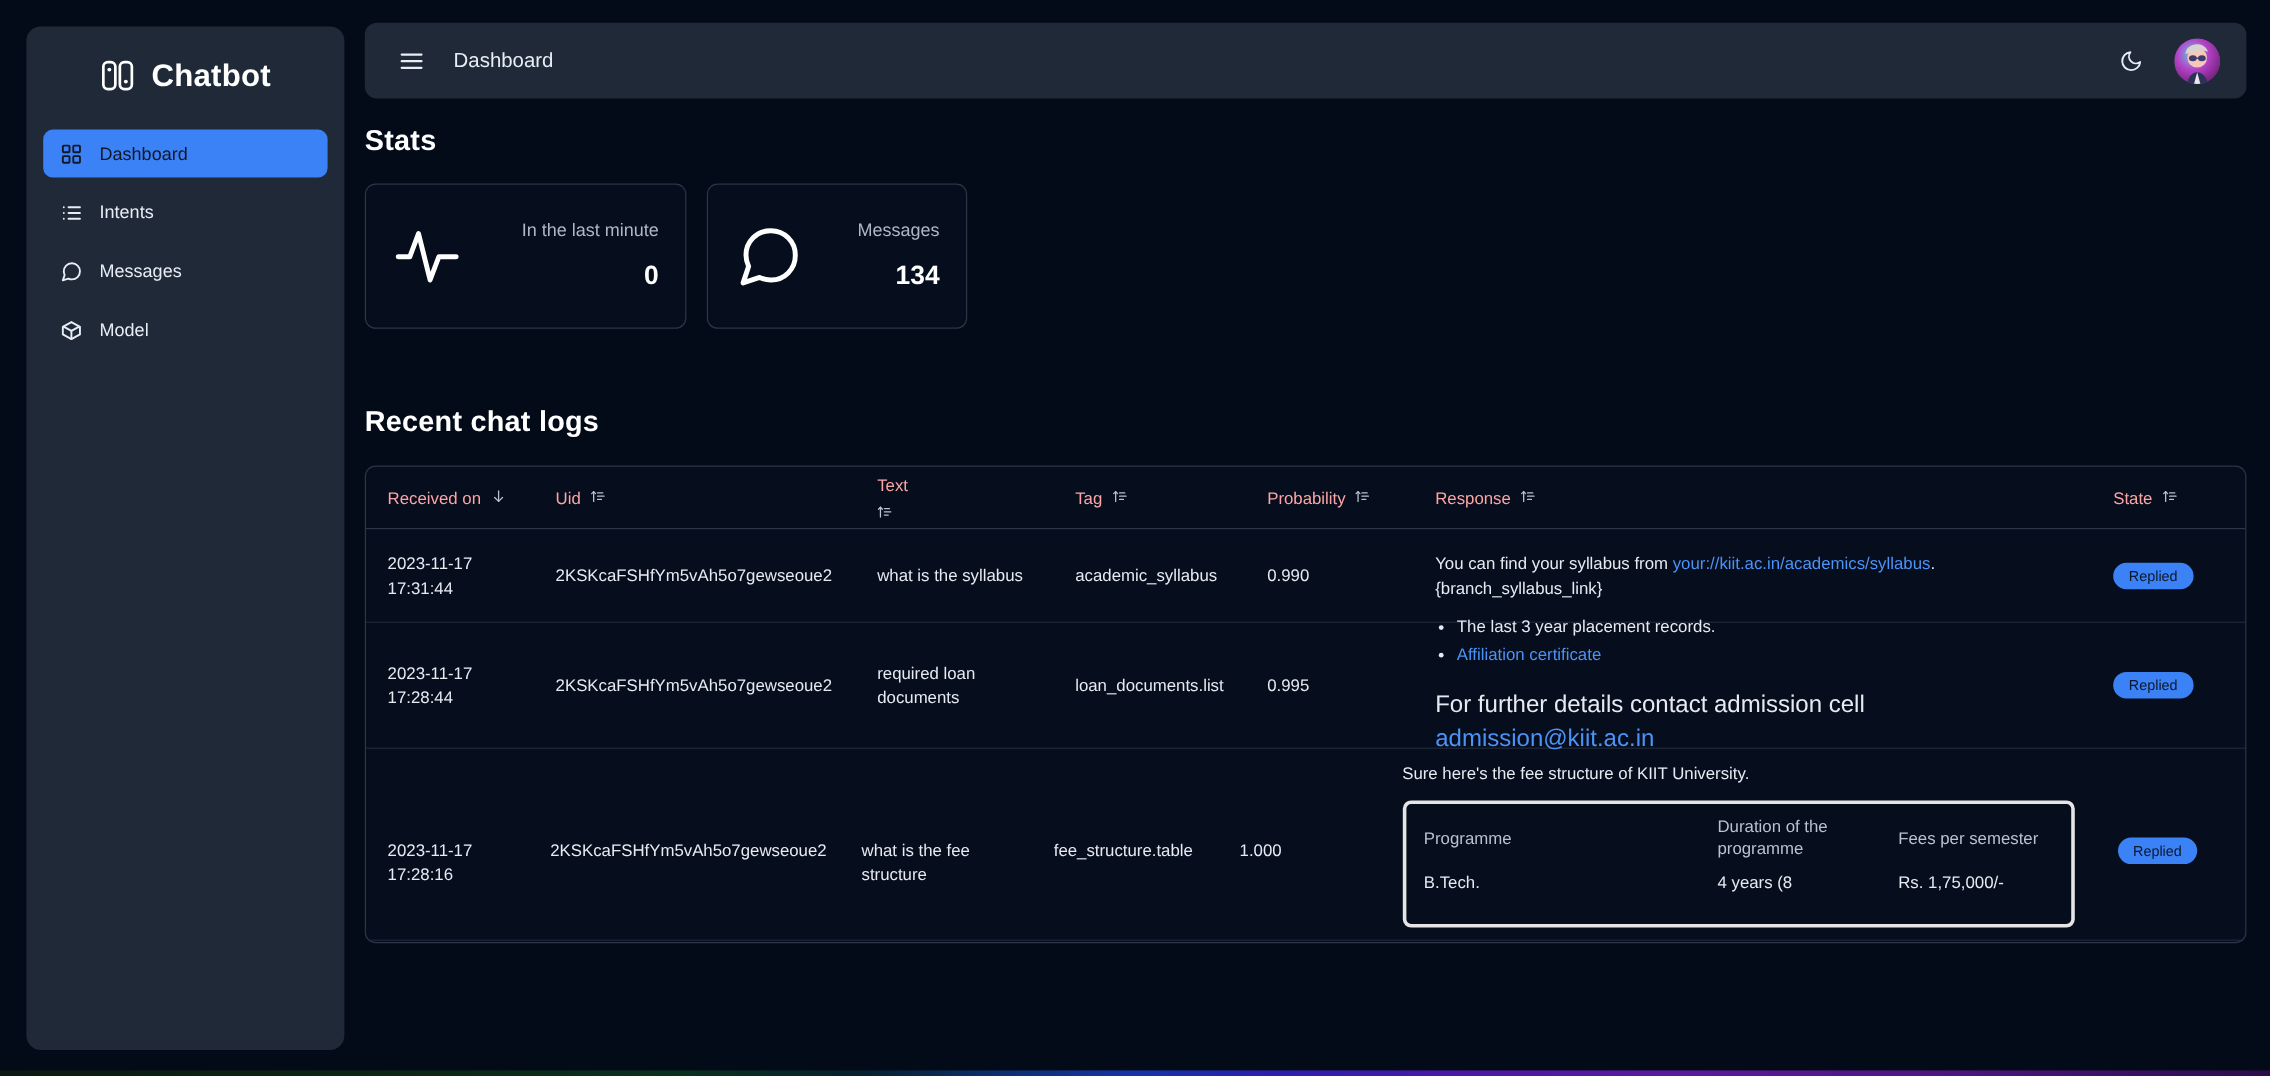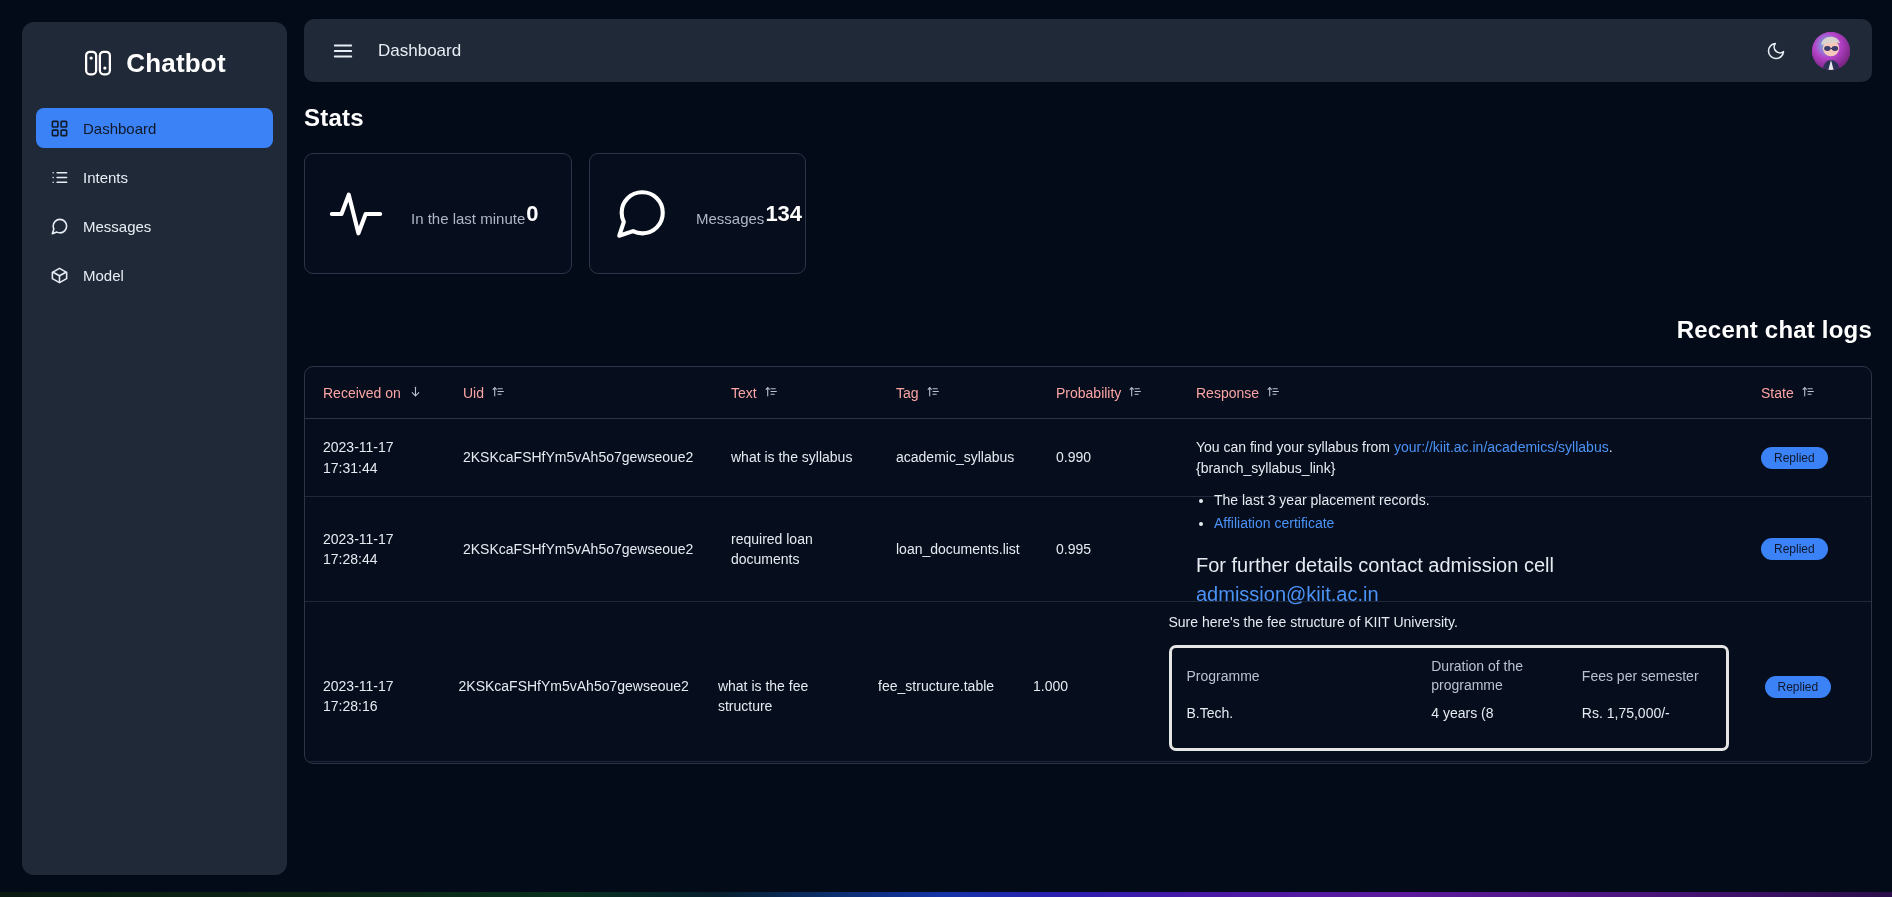--- a/index.html
+++ b/index.html
@@ -87,25 +87,25 @@
     border: 1px solid #2b3648;
     border-radius: 9px;
     height: 121px;
     display: flex; align-items: center;
     padding: 0 22px;
     gap: 26px;
   }
   .stat-card.wide { width: 268px; }
   .stat-card.narrow { width: 217px; }
   .stat-icon { width: 58px; height: 58px; color: #ffffff; flex: 0 0 58px; display: block; }
-  .stat-body { flex: 1; display: flex; flex-direction: row; align-items: flex-end; gap: 1px; }
+  .stat-body { flex: 1; display: flex; flex-direction: column; align-items: flex-end; gap: 16px; }
   .stat-label { font-size: 15px; color: #aeb7c6; }
   .stat-value { font-size: 22px; font-weight: bold; color: #ffffff; }
 
-  #logs-title { margin-top: 42px; margin-bottom: 22px; text-align: right; }
+  #logs-title { margin-top: 64px; margin-bottom: 22px; }
 
   
   #log-table {
     background: #060d1c;
     border: 1px solid #2b3648;
     border-radius: 9px;
     width: 1568px;
     height: 398px;
     overflow: hidden;
   }
@@ -118,21 +118,21 @@
   .th {
     font-size: 14px; color: #fca5a5;
     display: flex; align-items: flex-start; gap: 8px;
     cursor: pointer; user-select: none;
   }
   .sort-ico { width: 13px; height: 13px; color: #b9c2d0; display: block; }
   .td { font-size: 14px; color: #e6eaf1; line-height: 1.45; }
 
   .c-date  { width: 158px; padding-left: 18px; }
   .c-uid   { width: 268px; }
-  .c-text  { width: 165px; padding-right: 14px; }
+  .c-text  { width: 165px; padding-right: 14px; flex-direction: column; }
   .c-tag   { width: 160px; }
   .c-prob  { width: 140px; }
   .c-resp  { flex: 1; padding-right: 16px; }
   .c-state { width: 130px; display: flex; justify-content: flex-start; padding-left: 20px; }
   .tr.head .c-state { justify-content: flex-start; padding-left: 20px; }
 
   .row1 { height: 78px; }
   .row2 { height: 105px; }
   .row3 { height: 160px; align-items: flex-start; padding-top: 0; }
 

